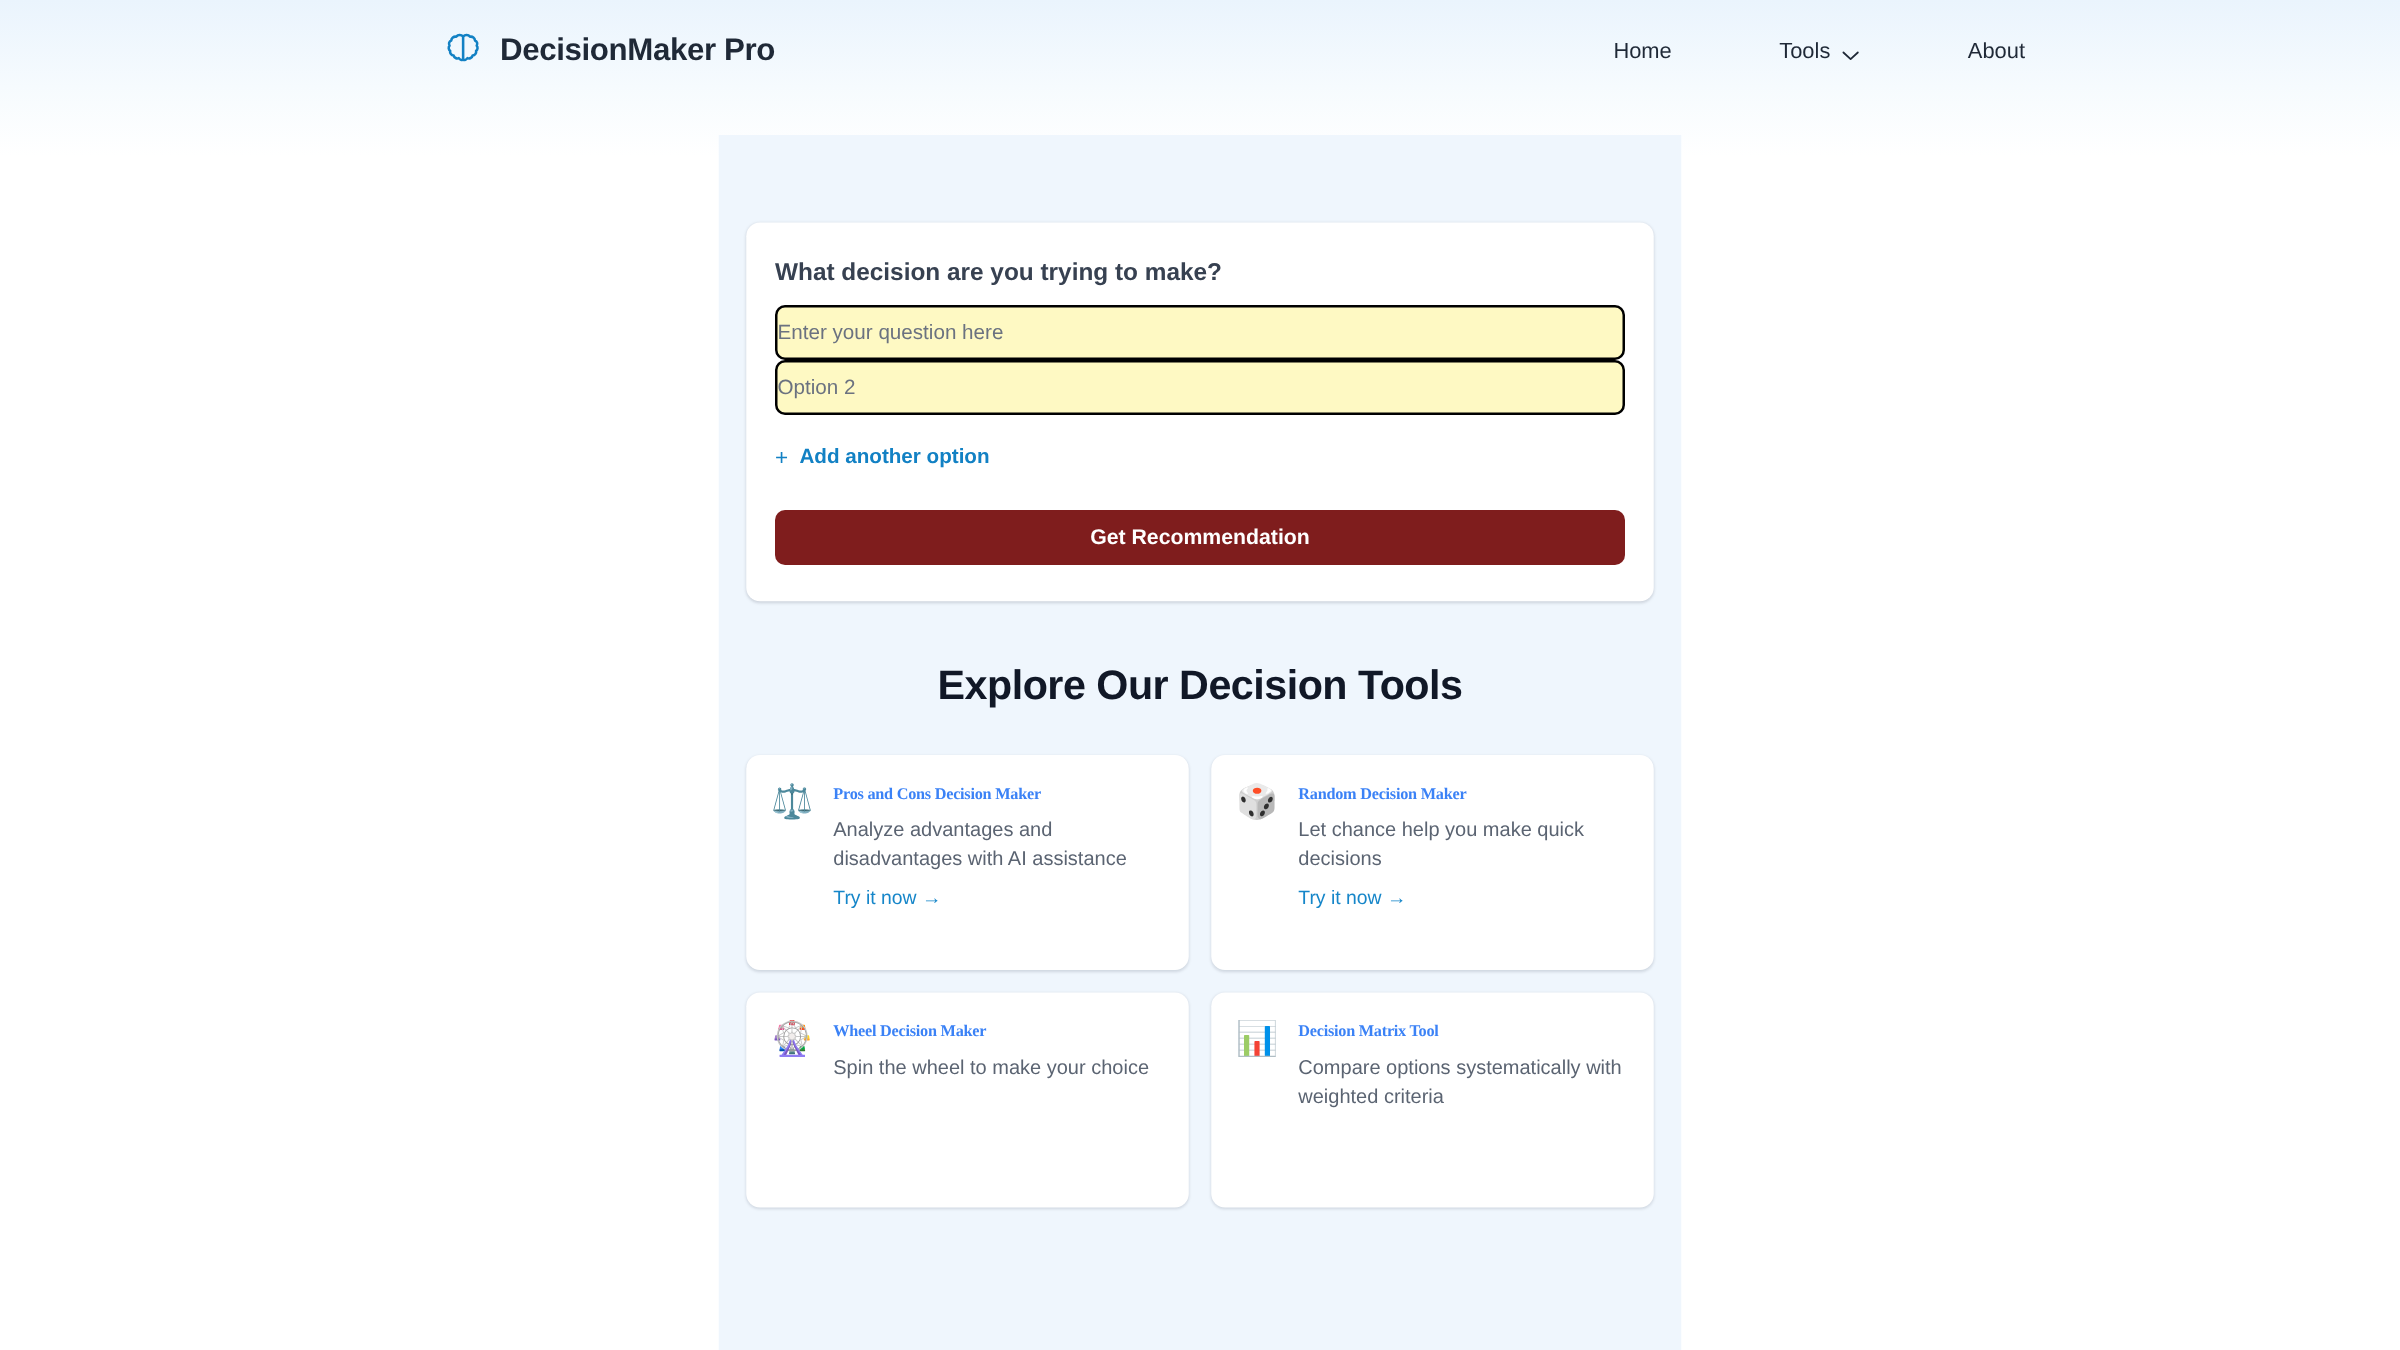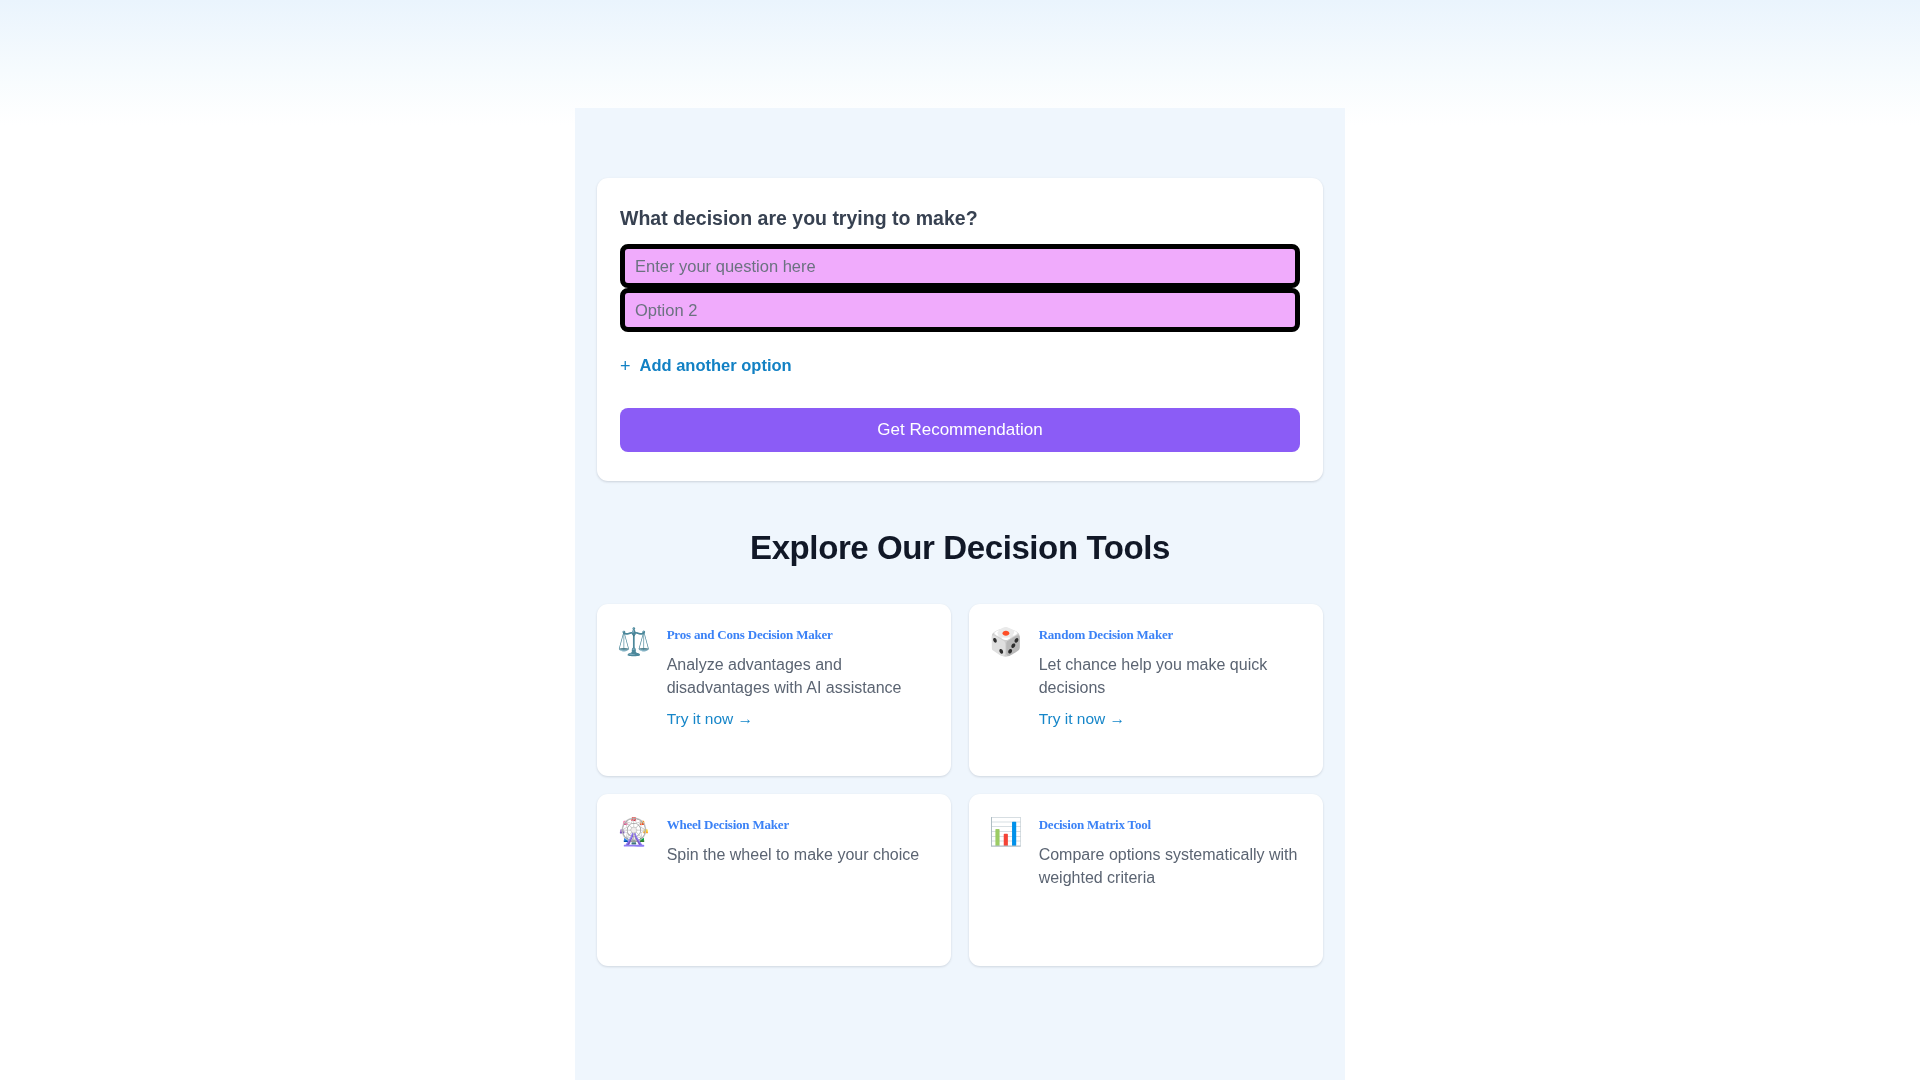--- a/index.html
+++ b/index.html
@@ -117,27 +117,27 @@
     font-size: 19.5px;
     font-weight: 700;
     color: #374151;
     margin-bottom: 14px;
   }
   .field-label.second { margin-top: 25px; }
   .text-input {
     display: block;
     width: 100%;
     height: 44px;
-    border: 5px solid #000000;
+    border: 2px solid #000000;
     border-radius: 8px;
-    padding: 0 10px;
+    padding: 0 0;
     font-size: 16.5px;
     font-family: "Liberation Sans", sans-serif;
     color: #374151;
-    background: #f0abfc;
+    background: #fef9c3;
     outline: none;
   }
   .text-input::placeholder { color: #6b7280; }
   .option-input { margin-bottom: 12px; }
   .add-option {
     display: inline-flex;
     align-items: center;
     gap: 9px;
     margin-top: 12px;
     margin-bottom: 4px;
@@ -151,24 +151,24 @@
     padding: 0;
   }
   .plus-glyph { font-size: 18px; line-height: 1; font-weight: 500; }
   .primary-btn {
     display: block;
     width: 100%;
     margin-top: 29px;
     height: 44px;
     border: none;
     border-radius: 8px;
-    background: #8b5cf6;
+    background: #7f1d1d;
     color: #ffffff;
     font-size: 17px;
-    font-weight: 400;
+    font-weight: 700;
     font-family: "Liberation Sans", sans-serif;
     cursor: pointer;
   }
 
   
   .tools-section { padding: 48px 22px 30px 22px; }
   .tools-heading {
     text-align: center;
     font-size: 33px;
     font-weight: 700;
@@ -219,20 +219,49 @@
     font-size: 15.5px;
     color: #1686c9;
     text-decoration: none;
   }
 </style>
 </head>
 <body>
 
 <div class="page">
 
+  <div class="navbar">
+    <div class="nav-inner">
+      <a class="brand" href="#">
+        <span class="brand-icon">
+          <svg viewBox="0 0 32 32" width="31" height="31" fill="none" xmlns="http://www.w3.org/2000/svg">
+            <path d="M16 4.2c-1.6-1.5-4.3-1.5-5.7.3-2.1-.4-4 1.1-4.1 3.1-1.7.7-2.4 2.8-1.4 4.3-1.1 1.3-.9 3.3.5 4.3-.4 1.9 1 3.7 2.9 3.9.5 1.8 2.5 2.8 4.2 2.1.9 1.4 2.6 1.9 3.6 1.3" stroke="#1281c4" stroke-width="2.1" stroke-linecap="round" stroke-linejoin="round"></path>
+            <path d="M16 4.2c1.6-1.5 4.3-1.5 5.7.3 2.1-.4 4 1.1 4.1 3.1 1.7.7 2.4 2.8 1.4 4.3 1.1 1.3.9 3.3-.5 4.3.4 1.9-1 3.7-2.9 3.9-.5 1.8-2.5 2.8-4.2 2.1-.9 1.4-2.6 1.9-3.6 1.3" stroke="#1281c4" stroke-width="2.1" stroke-linecap="round" stroke-linejoin="round"></path>
+            <path d="M16 4.6v19.2" stroke="#1281c4" stroke-width="2.1" stroke-linecap="round"></path>
+          </svg>
+        </span>
+        <span class="brand-name">DecisionMaker Pro</span>
+      </a>
+
+      <nav class="nav-links">
+        <a class="nav-link nav-item-home" href="#">Home</a>
+
+        <div class="nav-item-tools">
+          <span class="nav-link">Tools</span>
+          <span class="chev">
+            <svg viewBox="0 0 16 10" width="15" height="9" fill="none" xmlns="http://www.w3.org/2000/svg">
+              <path d="M1.6 2.2 8 8.1l6.4-5.9" stroke="#1f2937" stroke-width="1.6" stroke-linecap="round" stroke-linejoin="round"></path>
+            </svg>
+          </span>
+        </div>
+
+        <a class="nav-link" href="#">About</a>
+      </nav>
+    </div>
+  </div>
 
   <div class="container">
 
     <div class="hero">
     </div>
 
     <div class="form-card">
       <div class="field-label">What decision are you trying to make?</div>
       <input class="text-input" type="text" placeholder="Enter your question here" style="">
 

